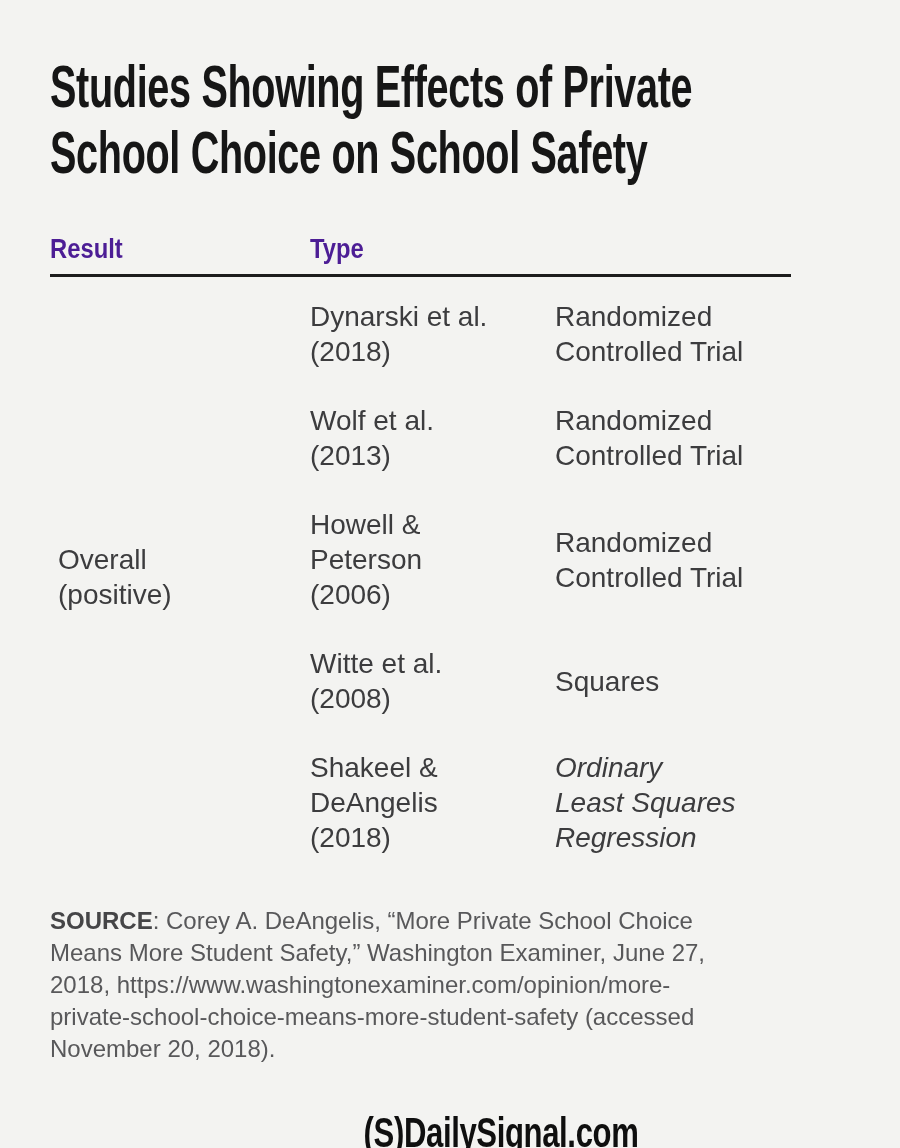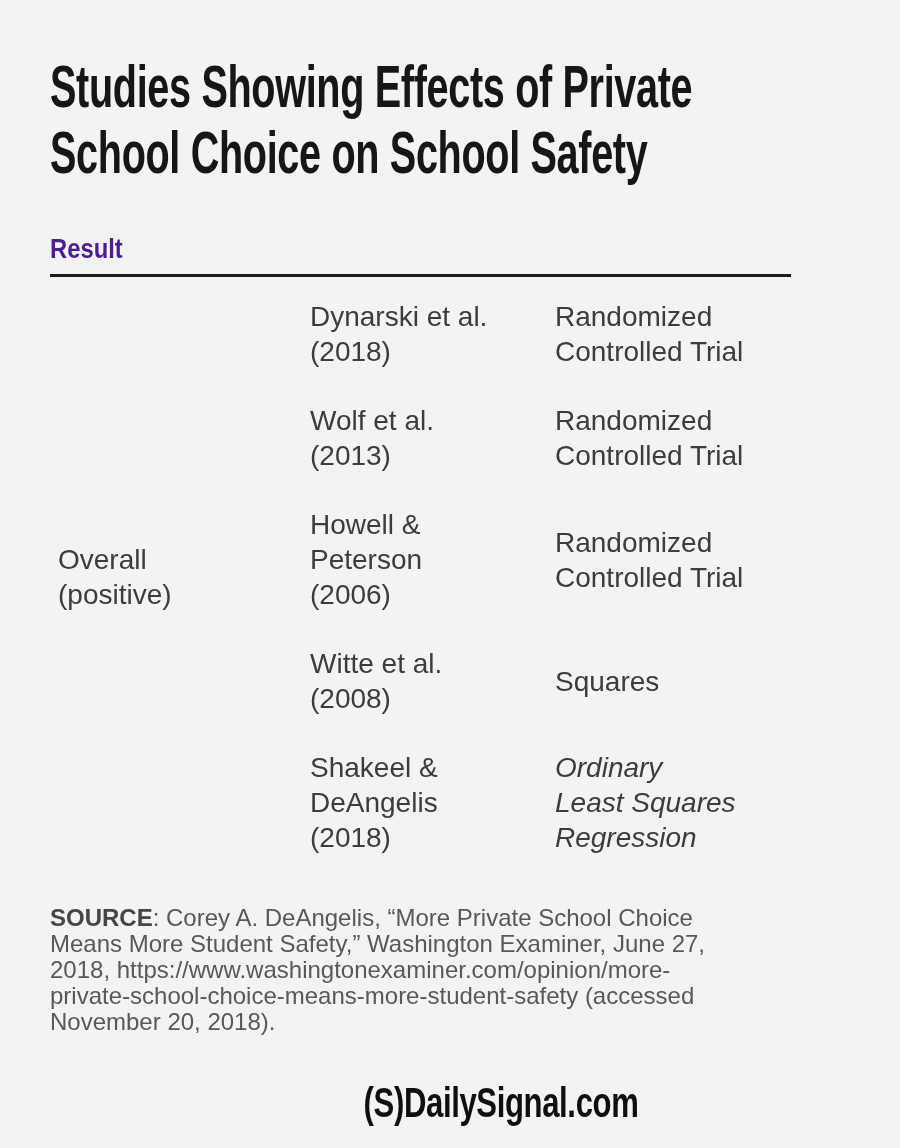--- a/index.html
+++ b/index.html
@@ -62,21 +62,21 @@
     grid-column: 1;
     grid-row: 1 / 6;
     align-self: center;
     white-space: pre-line;
     padding-left: 8px;
   }
   
   .source {
     margin-top: 50px;
     font-size: 24px;
-    line-height: 26px;
+    line-height: 32px;
     color: #58585a;
     white-space: pre-line;
     width: 760px;
   }
   .source .src-label {
     font-weight: bold;
     color: #454547;
   }
   
   .footer {
@@ -98,20 +98,21 @@
 </head>
 <body>
 
 <div class="content">
 
   <h1 class="title">Studies Showing Effects of Private
 School Choice on School Safety</h1>
 
   <div class="thead">
     <div class="hcell"><span>Result</span></div>
+    <div class="hcell"><span>Type</span></div>
   </div>
 
   <div class="divider"></div>
 
   <div class="tbody">
     <div class="result-cell">Overall
 (positive)</div>
 
     <div class="trow">
       <div class="cell" style="grid-column:2;grid-row:1;">Dynarski et al.

